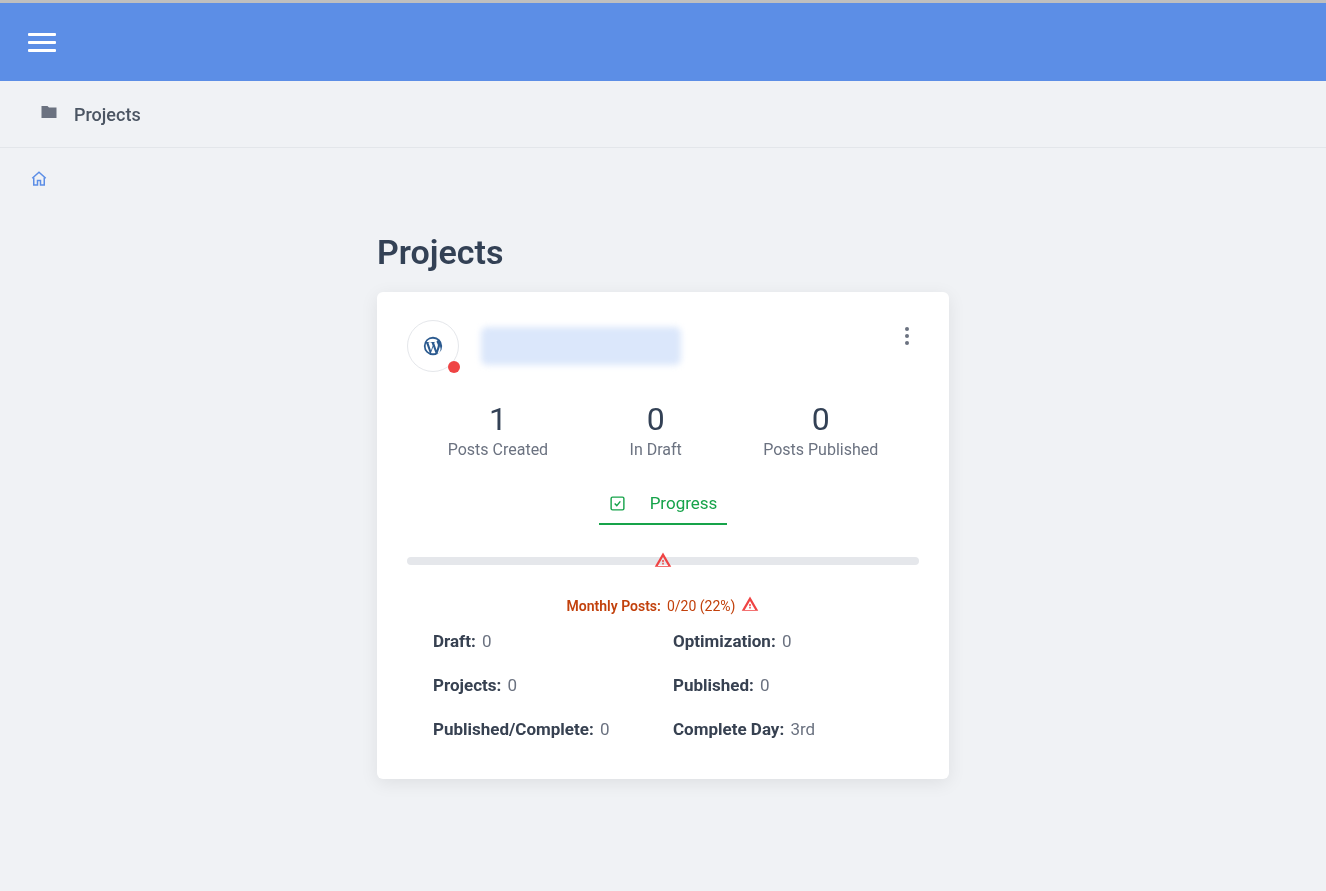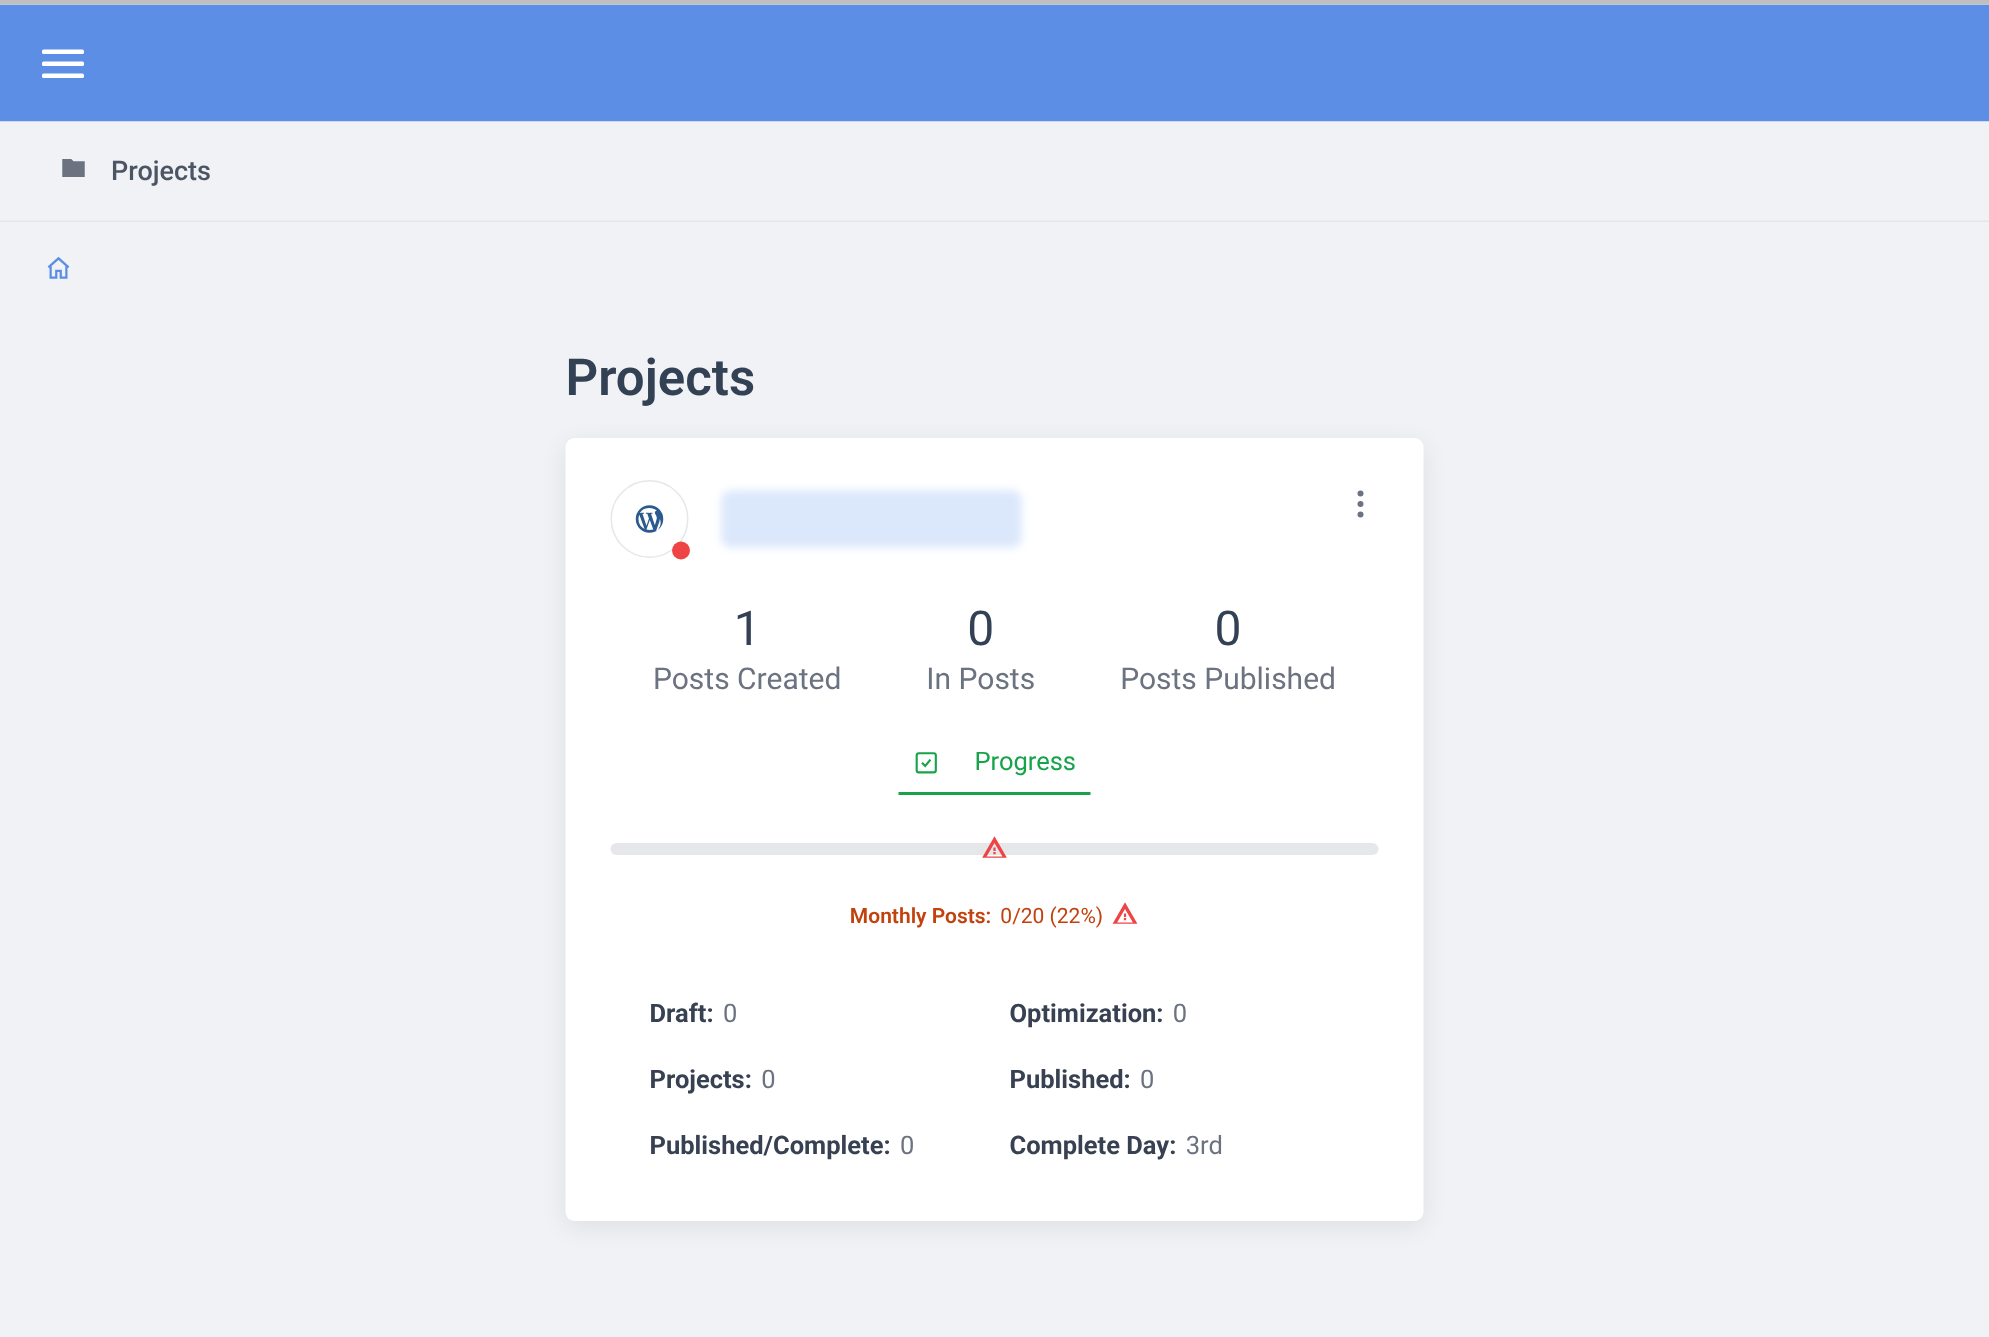--- a/index.html
+++ b/index.html
@@ -102,21 +102,21 @@
     cursor: pointer;
   }
   .kebab span { width: 4px; height: 4px; background: #6b7280; border-radius: 50%; }
   .stats-row {
     display: flex;
     justify-content: space-around;
     margin-top: 28px;
     text-align: center;
   }
   .stat-number { font-size: 32px; color: #334155; font-weight: 400; }
-  .stat-label { font-size: 20px; color: #6b7280; margin-top: 2px; }
+  .stat-label { font-size: 16px; color: #6b7280; margin-top: 2px; }
   .progress-tab {
     margin-top: 34px;
     display: flex;
     justify-content: center;
   }
   .progress-tab-inner {
     display: flex; align-items: center; gap: 24px;
     color: #16a34a;
     font-size: 17px;
     border-bottom: 2px solid #16a34a;
@@ -148,21 +148,21 @@
     font-size: 14px;
     color: #c2410c;
     font-weight: 600;
   }
   .monthly-row .val { font-weight: 400; }
   .details-grid {
     display: grid;
     grid-template-columns: 1fr 1fr;
     column-gap: 20px;
     row-gap: 24px;
-    margin-top: 44px;
+    margin-top: 15px;
     padding: 0 26px;
   }
   .detail-item {
     font-size: 17px;
     color: #374151;
   }
   .detail-item .lbl { font-weight: 700; color: #374151; }
   .detail-item .val { font-weight: 400; color: #6b7280; margin-left: 2px; }
 </style>
 </head>
@@ -214,21 +214,21 @@
       </div>
     </div>
 
     <div class="stats-row">
       <div>
         <div class="stat-number">1</div>
         <div class="stat-label">Posts Created</div>
       </div>
       <div>
         <div class="stat-number">0</div>
-        <div class="stat-label">In Posts</div>
+        <div class="stat-label">In Draft</div>
       </div>
       <div>
         <div class="stat-number">0</div>
         <div class="stat-label">Posts Published</div>
       </div>
     </div>
 
     <div class="progress-tab">
       <div class="progress-tab-inner">
         <svg viewBox="0 0 24 24">

